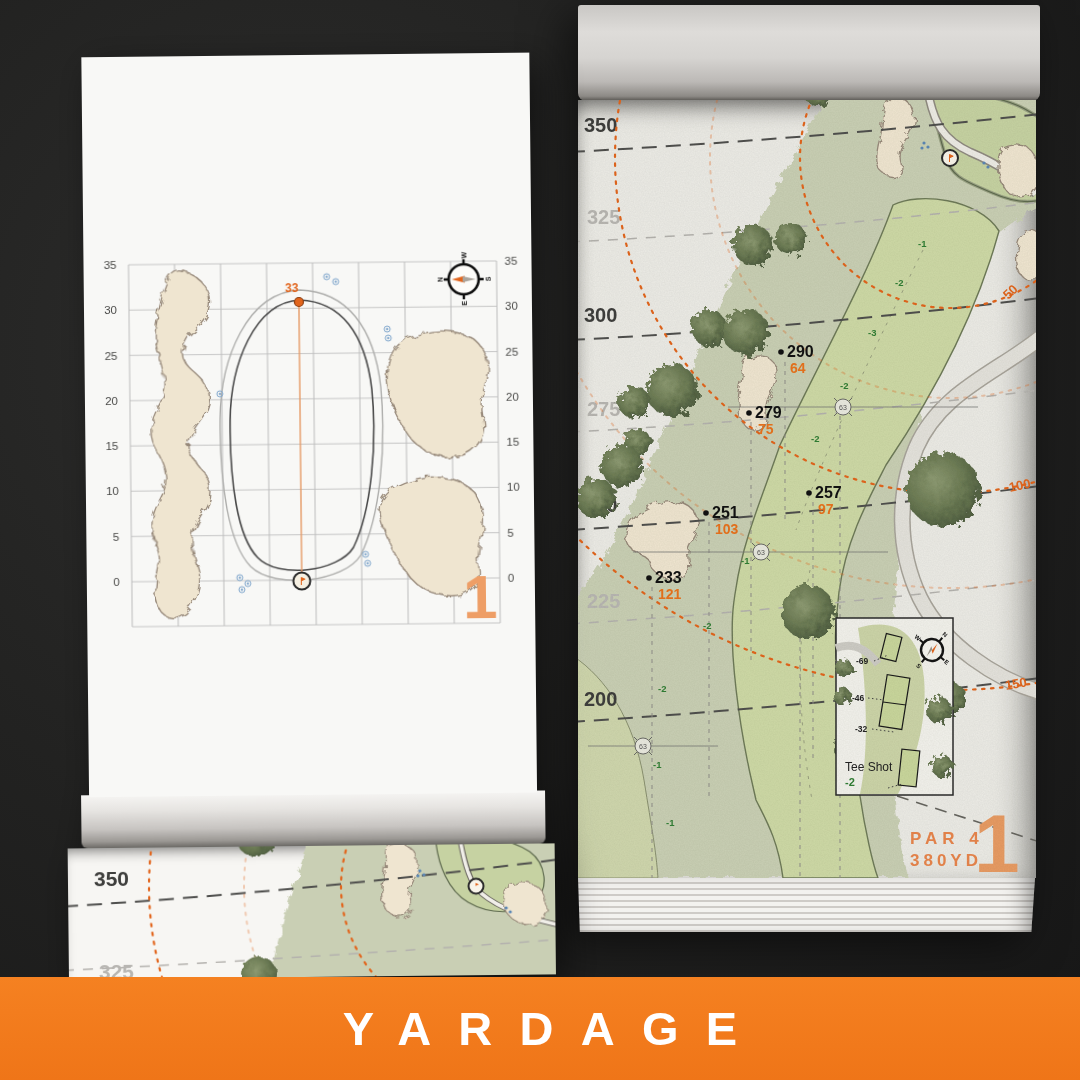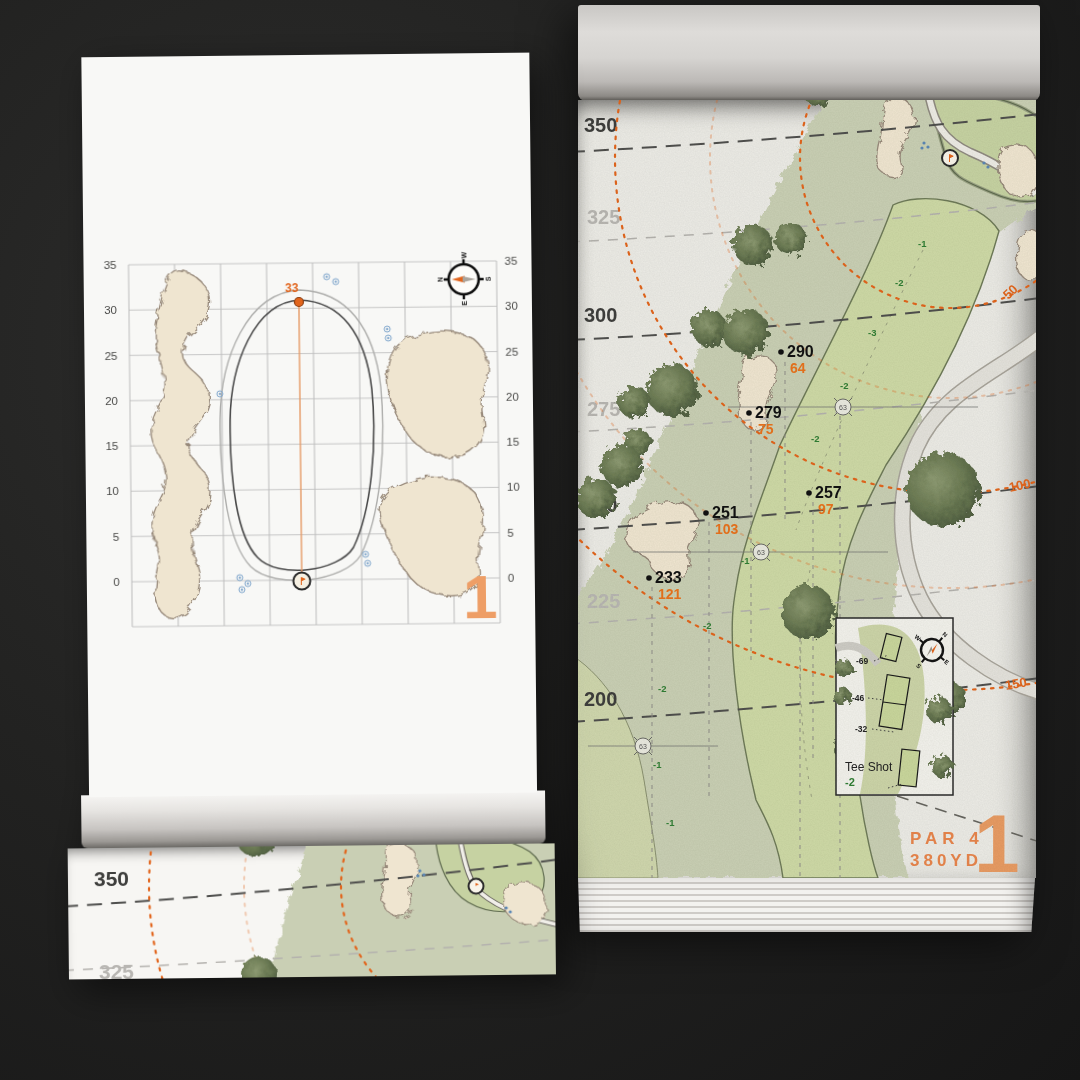--- a/index.html
+++ b/index.html
@@ -445,14 +445,17 @@
           <text transform="translate(0,-24) rotate(-90)" text-anchor="middle" dy="3" font-size="7" font-weight="bold" fill="#111">W</text>
           <text transform="translate(24,0) rotate(-90)" text-anchor="middle" dy="3" font-size="7" font-weight="bold" fill="#111">S</text>
           <text transform="translate(0,24) rotate(-90)" text-anchor="middle" dy="3" font-size="7" font-weight="bold" fill="#111">E</text>
         </g>
 
         <text x="338" y="372" font-size="62" font-weight="bold" fill="#ee9e66">1</text>
       </svg>
     </div>
   </div>
 
+  <div id="banner" class="abs">
+    <span>YARDAGE</span>
+  </div>
 
 </div>
 
 </body></html>

